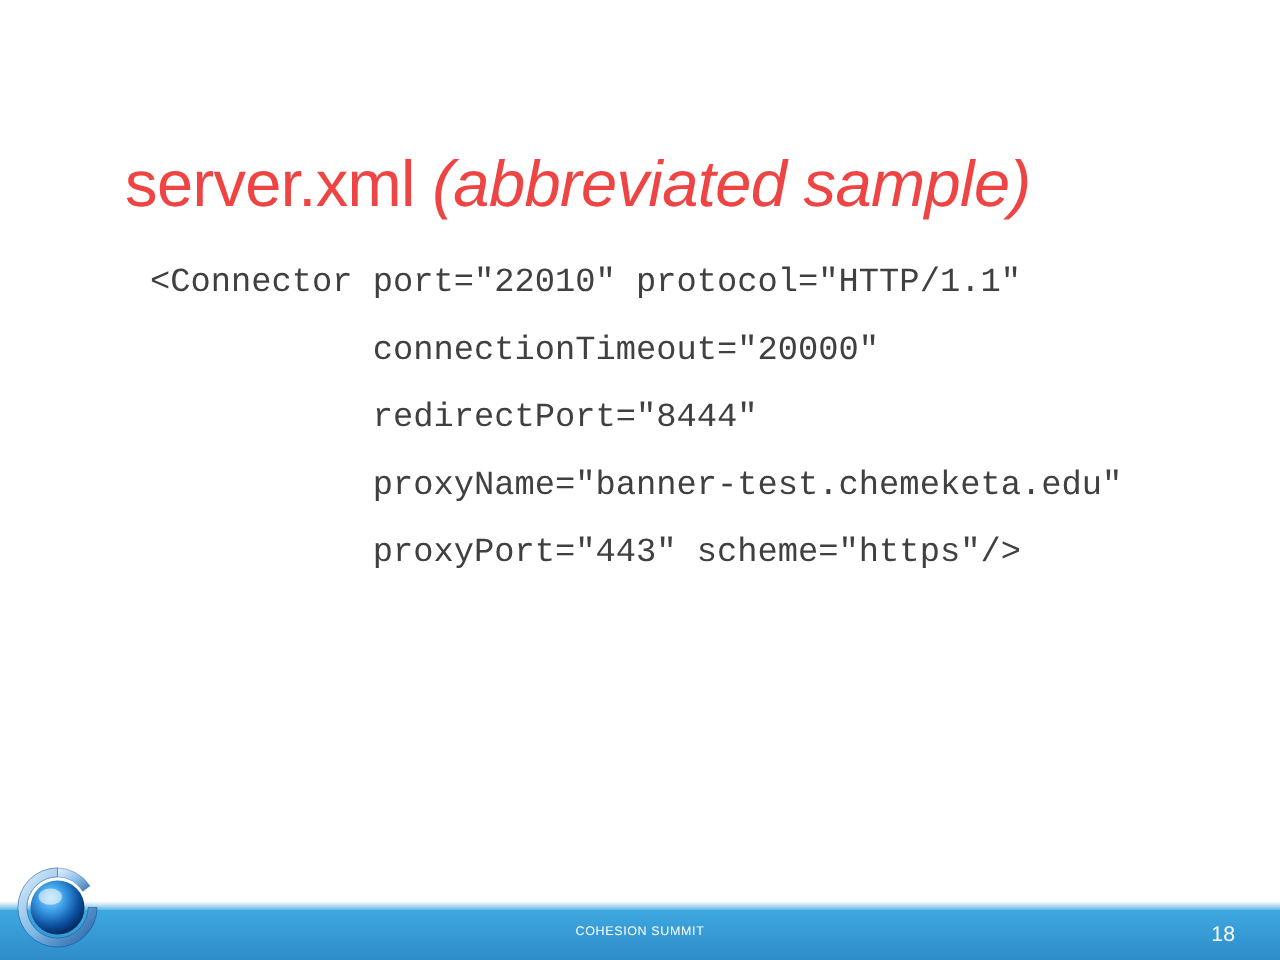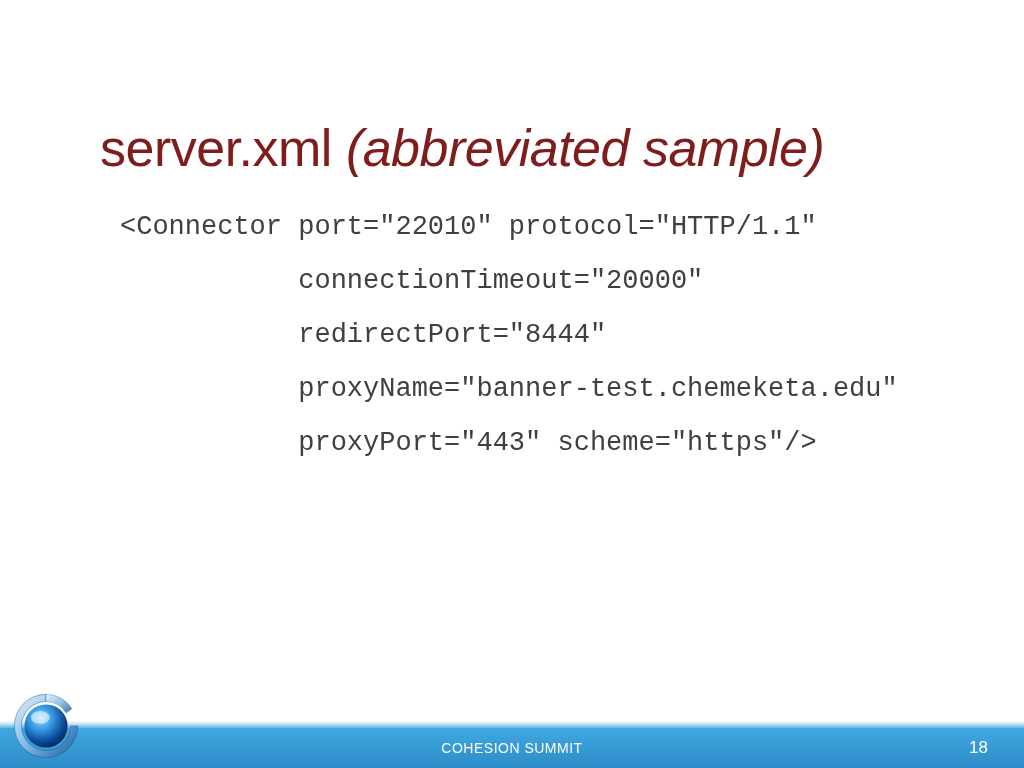--- a/index.html
+++ b/index.html
@@ -9,21 +9,21 @@
     width: 1024px;
     height: 768px;
     background: #ffffff;
   }
   .title {
     position: absolute;
     top: 118px;
     left: 100px;
     font-size: 52px;
     font-weight: 300;
-    color: #7f1d1d;
+    color: #ef4444;
     letter-spacing: -0.5px;
   }
   .title .italic {
     font-style: italic;
   }
   .code-block {
     position: absolute;
     top: 200px;
     left: 120px;
     font-family: Consolas, "Courier New", monospace;
@@ -47,21 +47,21 @@
     width: 1024px;
     height: 7px;
     background: linear-gradient(to bottom, #ffffff 0%, #c7e4f5 40%, #5fb6e2 100%);
   }
   .footer-label {
     position: absolute;
     left: 50%;
     transform: translateX(-50%);
     top: 12px;
     color: #ffffff;
-    font-size: 14px;
+    font-size: 10px;
     letter-spacing: 0.5px;
     font-weight: 400;
   }
   .page-num {
     position: absolute;
     right: 36px;
     top: 10px;
     color: #ffffff;
     font-size: 17px;
     font-weight: 400;

